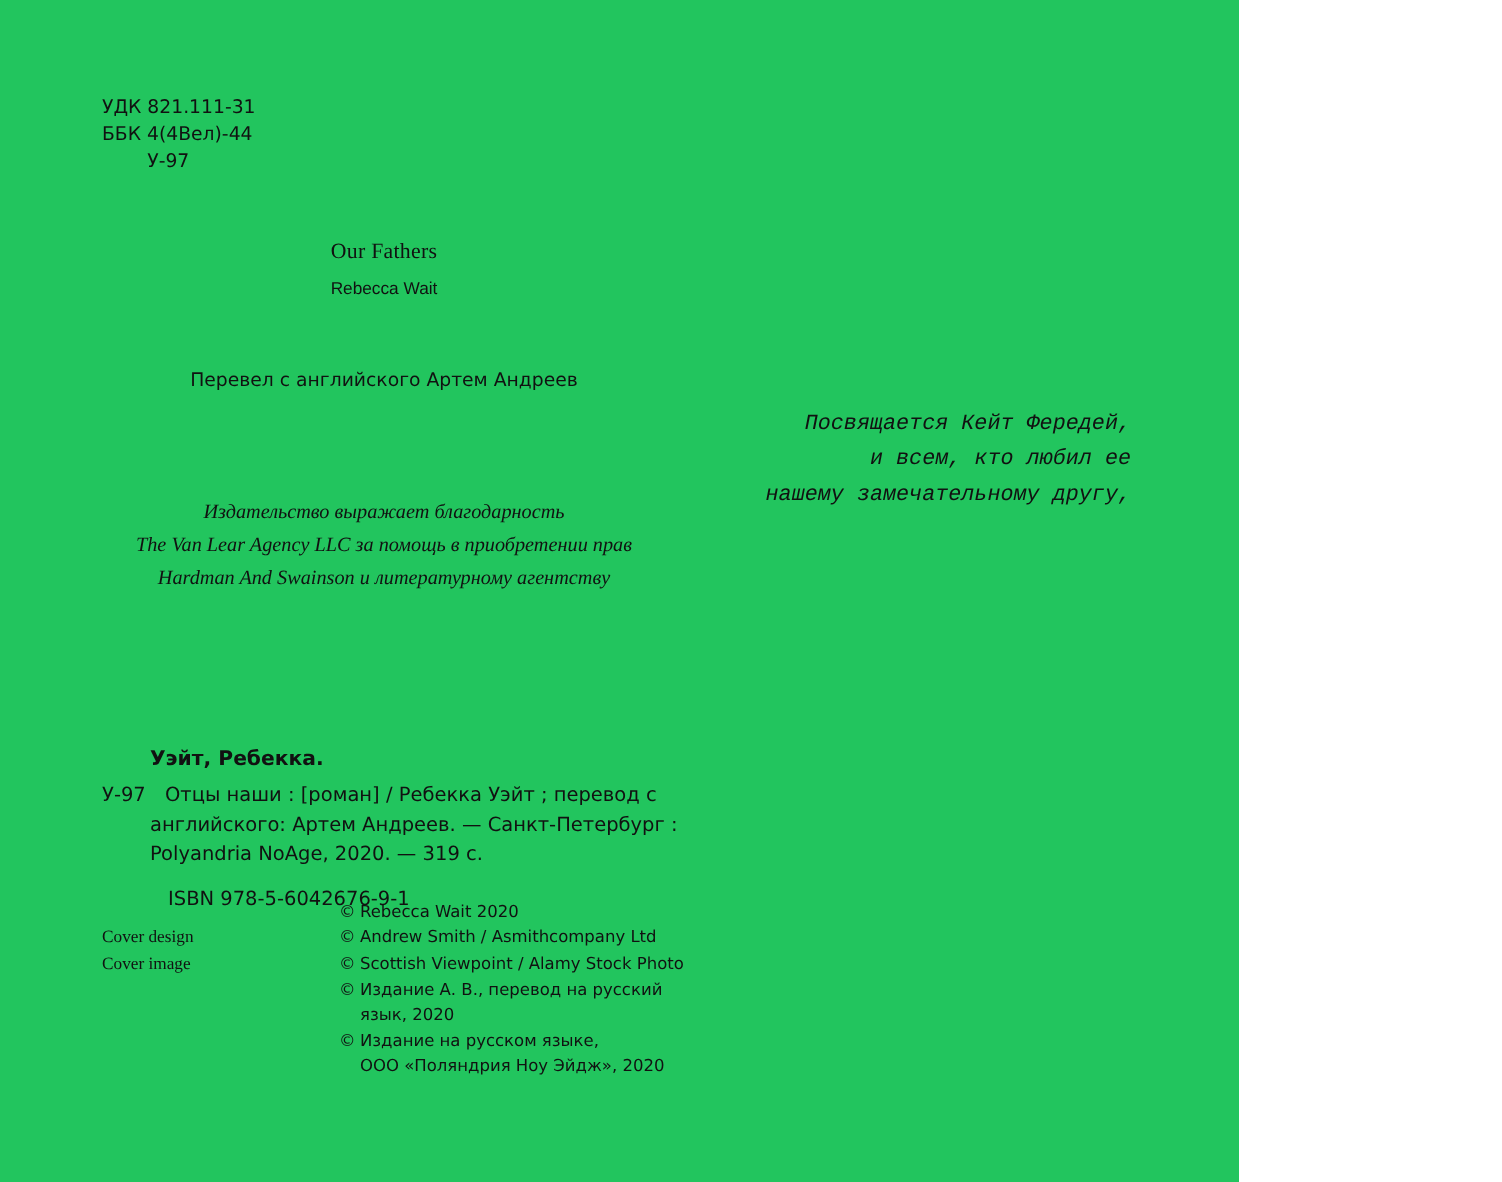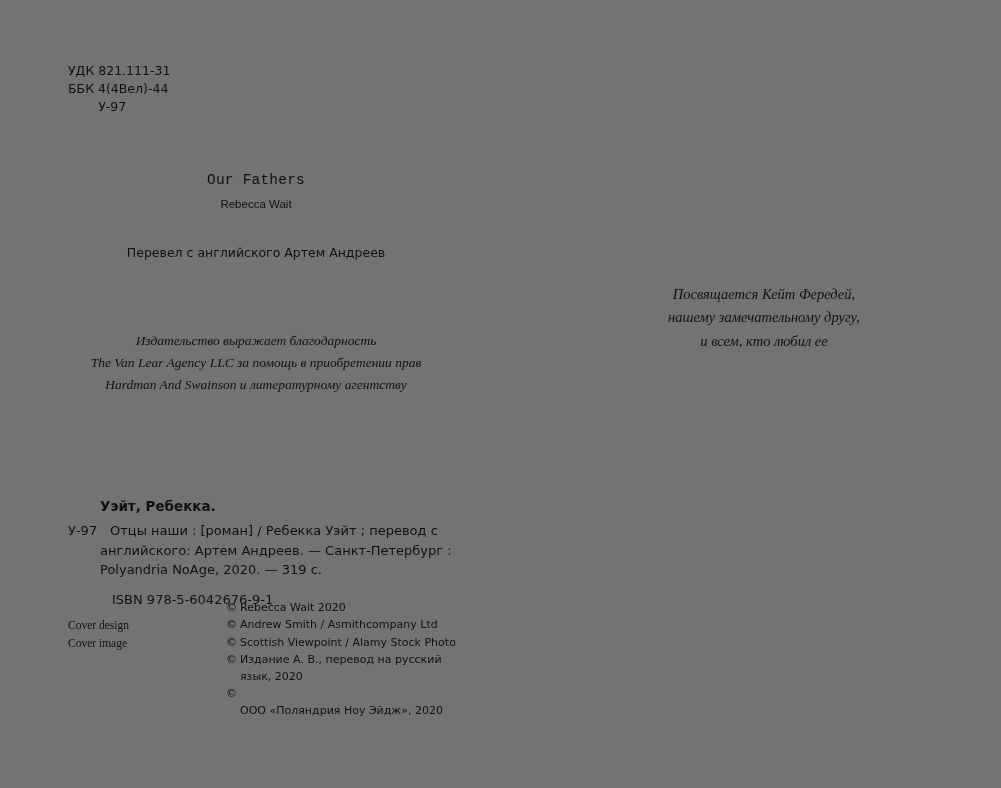--- a/index.html
+++ b/index.html
@@ -2,23 +2,23 @@
 <html><head>
 <meta charset="utf-8">
 <style>
   html, body {
     margin: 0;
     padding: 0;
     background: #ffffff;
   }
   .page {
     position: relative;
-    width: 1001px;
+    width: 826px;
     height: 788px;
-    background: #737373;
+    background: #22c55e;
     font-family: "Liberation Serif", serif;
     color: #1a1a1a;
     overflow: hidden;
   }
 
   
   .codes {
     position: absolute;
     left: 68px;
     top: 62px;
@@ -33,25 +33,24 @@
 
   
   .orig-block {
     position: absolute;
     left: 110px;
     top: 160px;
     width: 292px;
     text-align: center;
   }
   .orig-title {
-    font-family: Liberation Mono, monospace;
+    font-family: Liberation Serif, serif;
     font-size: 14.5px;
     letter-spacing: 0.2px;
     color: #111;
-    margin-top: 12px;
   }
   .orig-author {
     font-family: Liberation Sans, sans-serif;
     font-size: 11.5px;
     margin-top: 10px;
     color: #111;
   }
 
   
   .translator {
@@ -64,27 +63,26 @@
     font-size: 12.5px;
     color: #111;
   }
 
   
   .dedication {
     position: absolute;
     right: 72px;
     top: 272px;
     width: 330px;
-    text-align: center;
+    text-align: right;
     font-style: italic;
-    font-family: Liberation Serif, serif;
+    font-family: Liberation Mono, monospace;
     font-size: 14.5px;
     line-height: 1.62;
     color: #111;
-    margin-top: 11px;
   }
 
   
   .acknow {
     position: absolute;
     left: 80px;
     top: 330px;
     width: 352px;
     text-align: center;
     font-style: italic;
@@ -176,22 +174,22 @@
 
   <div class="orig-block">
     <div class="orig-title">Our Fathers</div>
     <div class="orig-author">Rebecca Wait</div>
   </div>
 
   <div class="translator">Перевел с английского Артем Андреев</div>
 
   <div class="dedication">
     <div>Посвящается Кейт Фередей,</div>
+    <div>и всем, кто любил ее</div>
     <div>нашему замечательному другу,</div>
-    <div>и всем, кто любил ее</div>
   </div>
 
   <div class="acknow">
     <div>Издательство выражает благодарность</div>
     <div>The Van Lear Agency LLC за помощь в приобретении прав</div>
     <div>Hardman And Swainson и литературному агентству</div>
   </div>
 
   <div class="catalog">
     <div class="cat-author">Уэйт, Ребекка.</div>
@@ -224,20 +222,21 @@
       <div class="cr-text">Издание А. В., перевод на русский</div>
     </div>
     <div class="cr-row">
       <div class="cr-label"></div>
       <div class="cr-mark"></div>
       <div class="cr-text">язык, 2020</div>
     </div>
     <div class="cr-row">
       <div class="cr-label"></div>
       <div class="cr-mark">©</div>
+      <div class="cr-text">Издание на русском языке,</div>
     </div>
     <div class="cr-row">
       <div class="cr-label"></div>
       <div class="cr-mark"></div>
       <div class="cr-text">ООО «Поляндрия Ноу Эйдж», 2020</div>
     </div>
   </div>
 
 </div>
 

